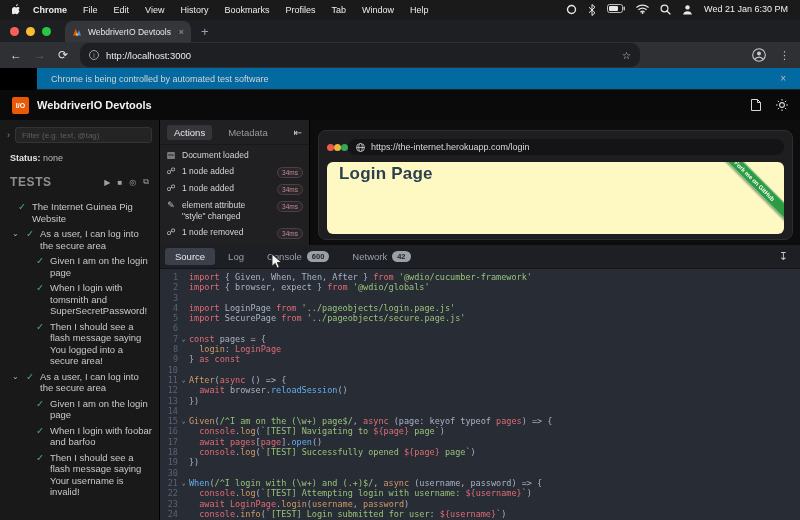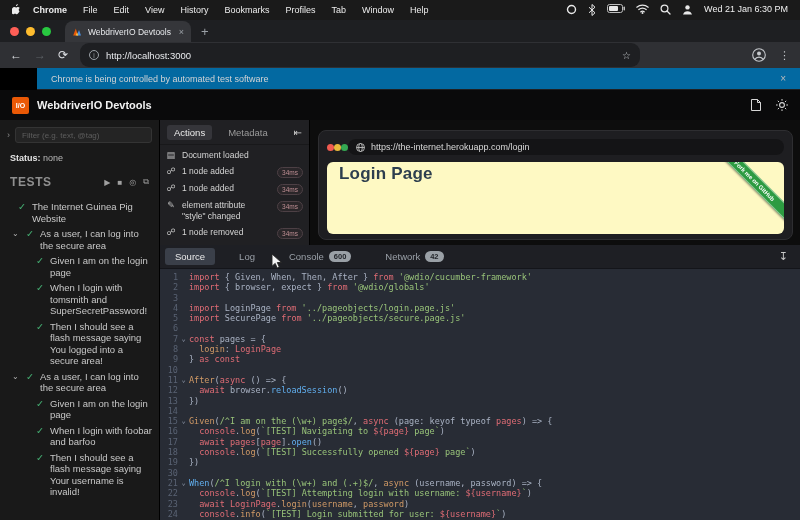--- a/index.html
+++ b/index.html
@@ -78,21 +78,21 @@
   .plight{width:7px;height:7px;border-radius:50%;}
   .purl{flex:1;height:16px;background:#141416;border-radius:8px;display:flex;align-items:center;gap:6px;padding:0 8px;}
   .purl .txt{color:#d8d8d8;font-size:9px;}
   .page{margin-top:5px;height:72px;background:#fef9c3;border-radius:6px;position:relative;overflow:hidden;padding:2px 12px;}
   .page h1{margin:0;font-size:17px;font-weight:800;color:#2d3e4e;letter-spacing:.2px;}
   .page p{margin:7px 0 0;font-size:9.5px;color:#5f6e79;}
   .ribbon{position:absolute;top:13px;right:-38px;width:135px;transform:rotate(45deg);background:#2d9b41;color:#fff;font-size:6px;font-weight:700;text-align:center;padding:2px 0;border-top:1px solid rgba(255,255,255,.45);border-bottom:1px solid rgba(255,255,255,.45);box-shadow:0 1px 2px rgba(0,0,0,.4);}
   
   .rwrap{flex:1;display:flex;flex-direction:column;min-width:0;}
   .editor{flex:1;display:flex;flex-direction:column;min-height:0;}
-  .edtabs{height:24px;background:#1e1f24;display:flex;align-items:center;padding:0 5px;gap:14px;border-bottom:1px solid #14151a;flex:none;}
+  .edtabs{height:24px;background:#1e1f24;display:flex;align-items:center;padding:0 5px;gap:3px;border-bottom:1px solid #14151a;flex:none;}
   .etab{padding:3px 10px;font-size:9.5px;color:#9aa0a8;border-radius:3px;display:flex;align-items:center;gap:5px;}
   .etab.active{background:#3a3f49;color:#e8e8e8;}
   .ebadge{background:#9aa0a6;color:#22252a;font-size:7.5px;font-weight:700;padding:0 5px;border-radius:7px;line-height:11px;}
   .edl{margin-left:auto;color:#c9c9c9;font-size:11px;padding-right:7px;}
   .code{flex:1;background:#282c35;overflow:hidden;font:8.5px/10.3px "DejaVu Sans Mono",monospace;padding-top:3px;}
   .cl{display:flex;white-space:pre;height:10.3px;}
   .ln{width:18px;text-align:right;color:#596273;flex:none;}
   .fold{width:11px;text-align:center;color:#8892a4;font-size:7px;flex:none;}
   .pl{color:#a9b2c3;} .kw{color:#e06c75;} .or{color:#d19a66;} .bl{color:#61afef;} .st{color:#98c379;}
   

